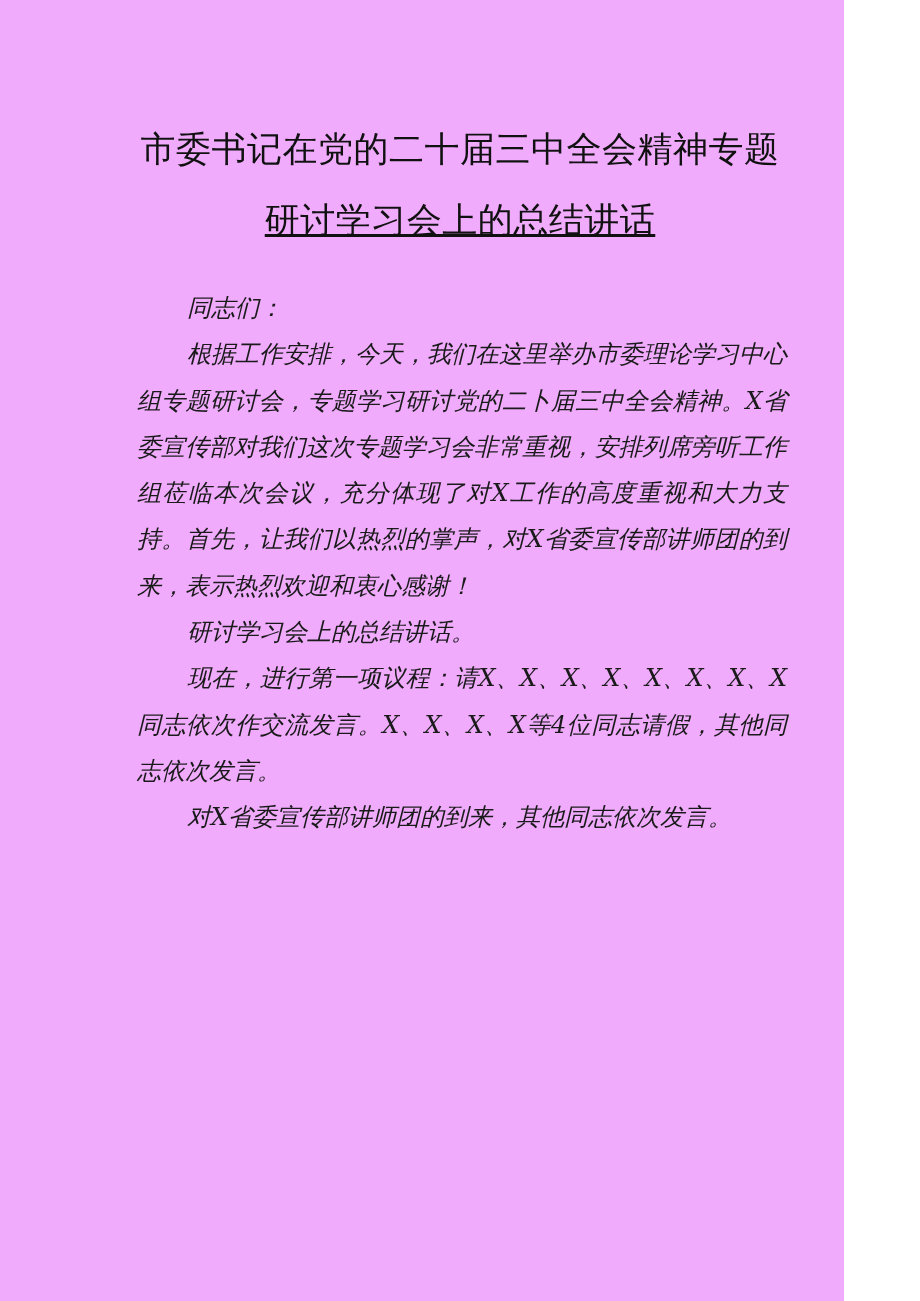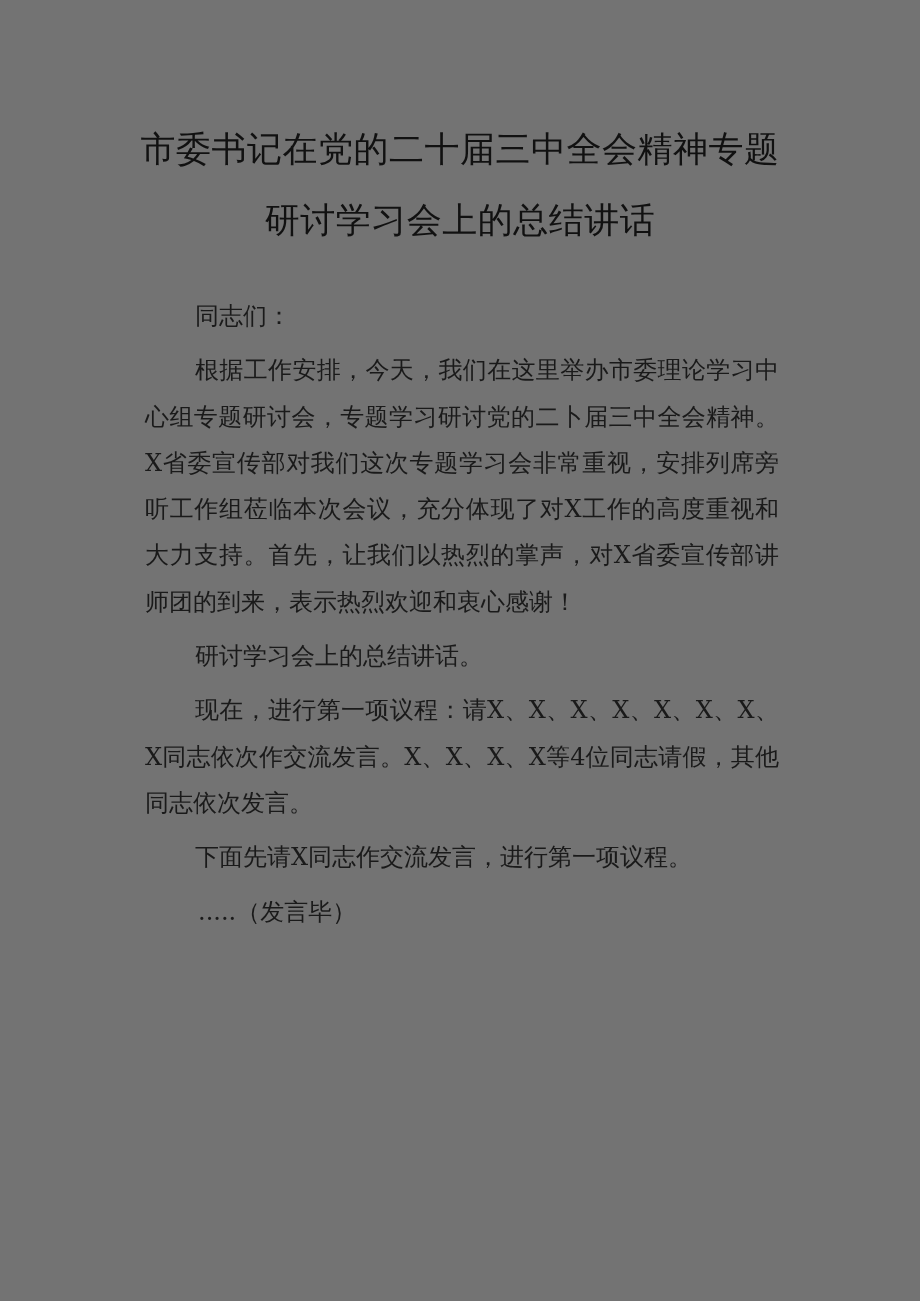--- a/index.html
+++ b/index.html
@@ -11,69 +11,69 @@
       width: 920px;
       height: 1301px;
       position: relative;
       overflow: hidden;
       color: #111111;
     }
     .page {
       position: absolute;
       left: 0;
       top: 0;
-      width: 920px;
+      width: 844px;
       height: 1301px;
-      background: #737373;
+      background: #f0abfc;
     }
     .title {
       position: absolute;
       left: 0;
       width: 920px;
       text-align: center;
       font-family: "DejaVu Sans", "Liberation Sans", sans-serif;
       font-size: 35px;
       line-height: 40px;
       color: #111111;
       letter-spacing: 0.5px;
       white-space: nowrap;
     }
     .title.l1 { top: 129px; }
-    .title.l2 { top: 200px; }
+    .title.l2 { top: 200px; text-decoration: underline; }
 
     .body-text {
       position: absolute;
       left: 137px;
       top: 285px;
       width: 650px;
       font-family: "DejaVu Serif", "Liberation Serif", serif;
       font-size: 24px;
       line-height: 46.3px;
       color: #1a1a1a;
     }
     .para {
-      margin: 8px;
+      margin: 0;
       padding: 0;
       text-indent: 50px;
       text-align: justify;
       text-justify: inter-character;
       word-break: break-all;
+      font-style: italic;
     }
     .para.ellipsis { text-indent: 53px; }
   </style>
 </head>
 <body>
 
 <div class="page">
 
   <div class="title l1">市委书记在党的二十届三中全会精神专题</div>
   <div class="title l2">研讨学习会上的总结讲话</div>
 
   <div class="body-text">
     <p class="para">同志们：</p>
     <p class="para">根据工作安排，今天，我们在这里举办市委理论学习中心组专题研讨会，专题学习研讨党的二卜届三中全会精神。X省委宣传部对我们这次专题学习会非常重视，安排列席旁听工作组莅临本次会议，充分体现了对X工作的高度重视和大力支持。首先，让我们以热烈的掌声，对X省委宣传部讲师团的到来，表示热烈欢迎和衷心感谢！</p>
     <p class="para">研讨学习会上的总结讲话。</p>
     <p class="para">现在，进行第一项议程：请X、X、X、X、X、X、X、X同志依次作交流发言。X、X、X、X等4位同志请假，其他同志依次发言。</p>
-    <p class="para">下面先请X同志作交流发言，进行第一项议程。</p>
-    <p class="para ellipsis">.....（发言毕）</p>
+    <p class="para">对X省委宣传部讲师团的到来，其他同志依次发言。</p>
   </div>
 
 </div>
 
 </body></html>

